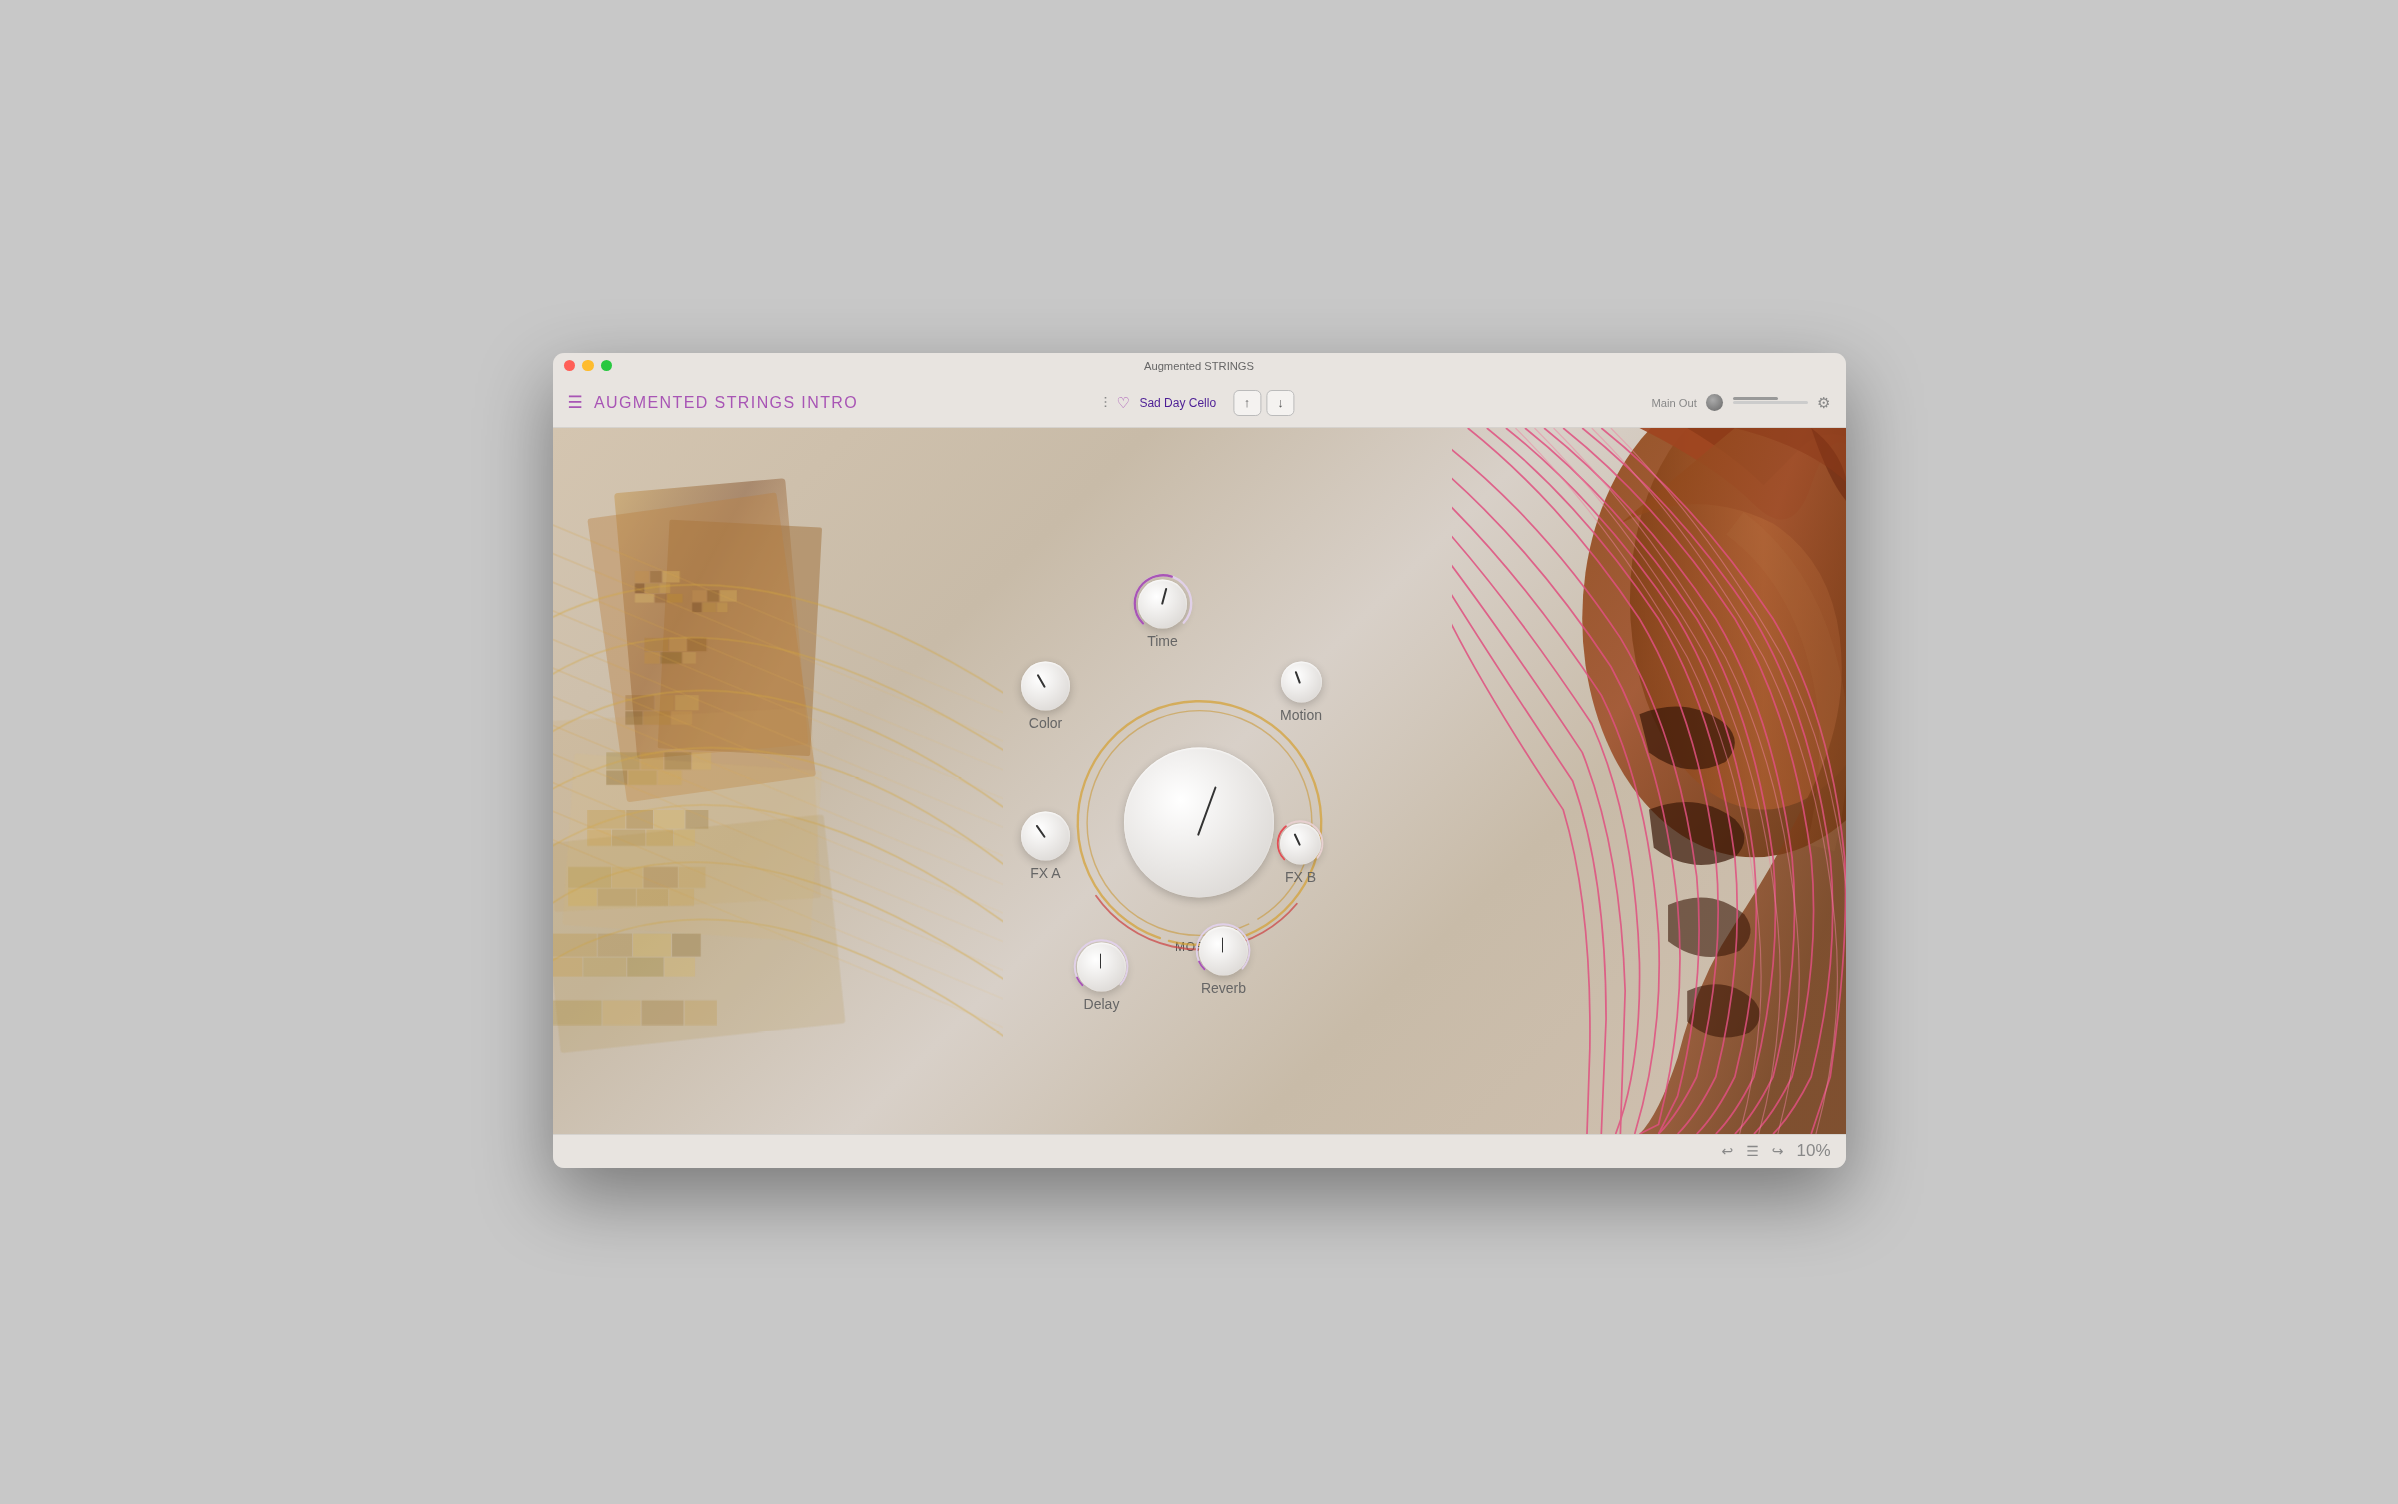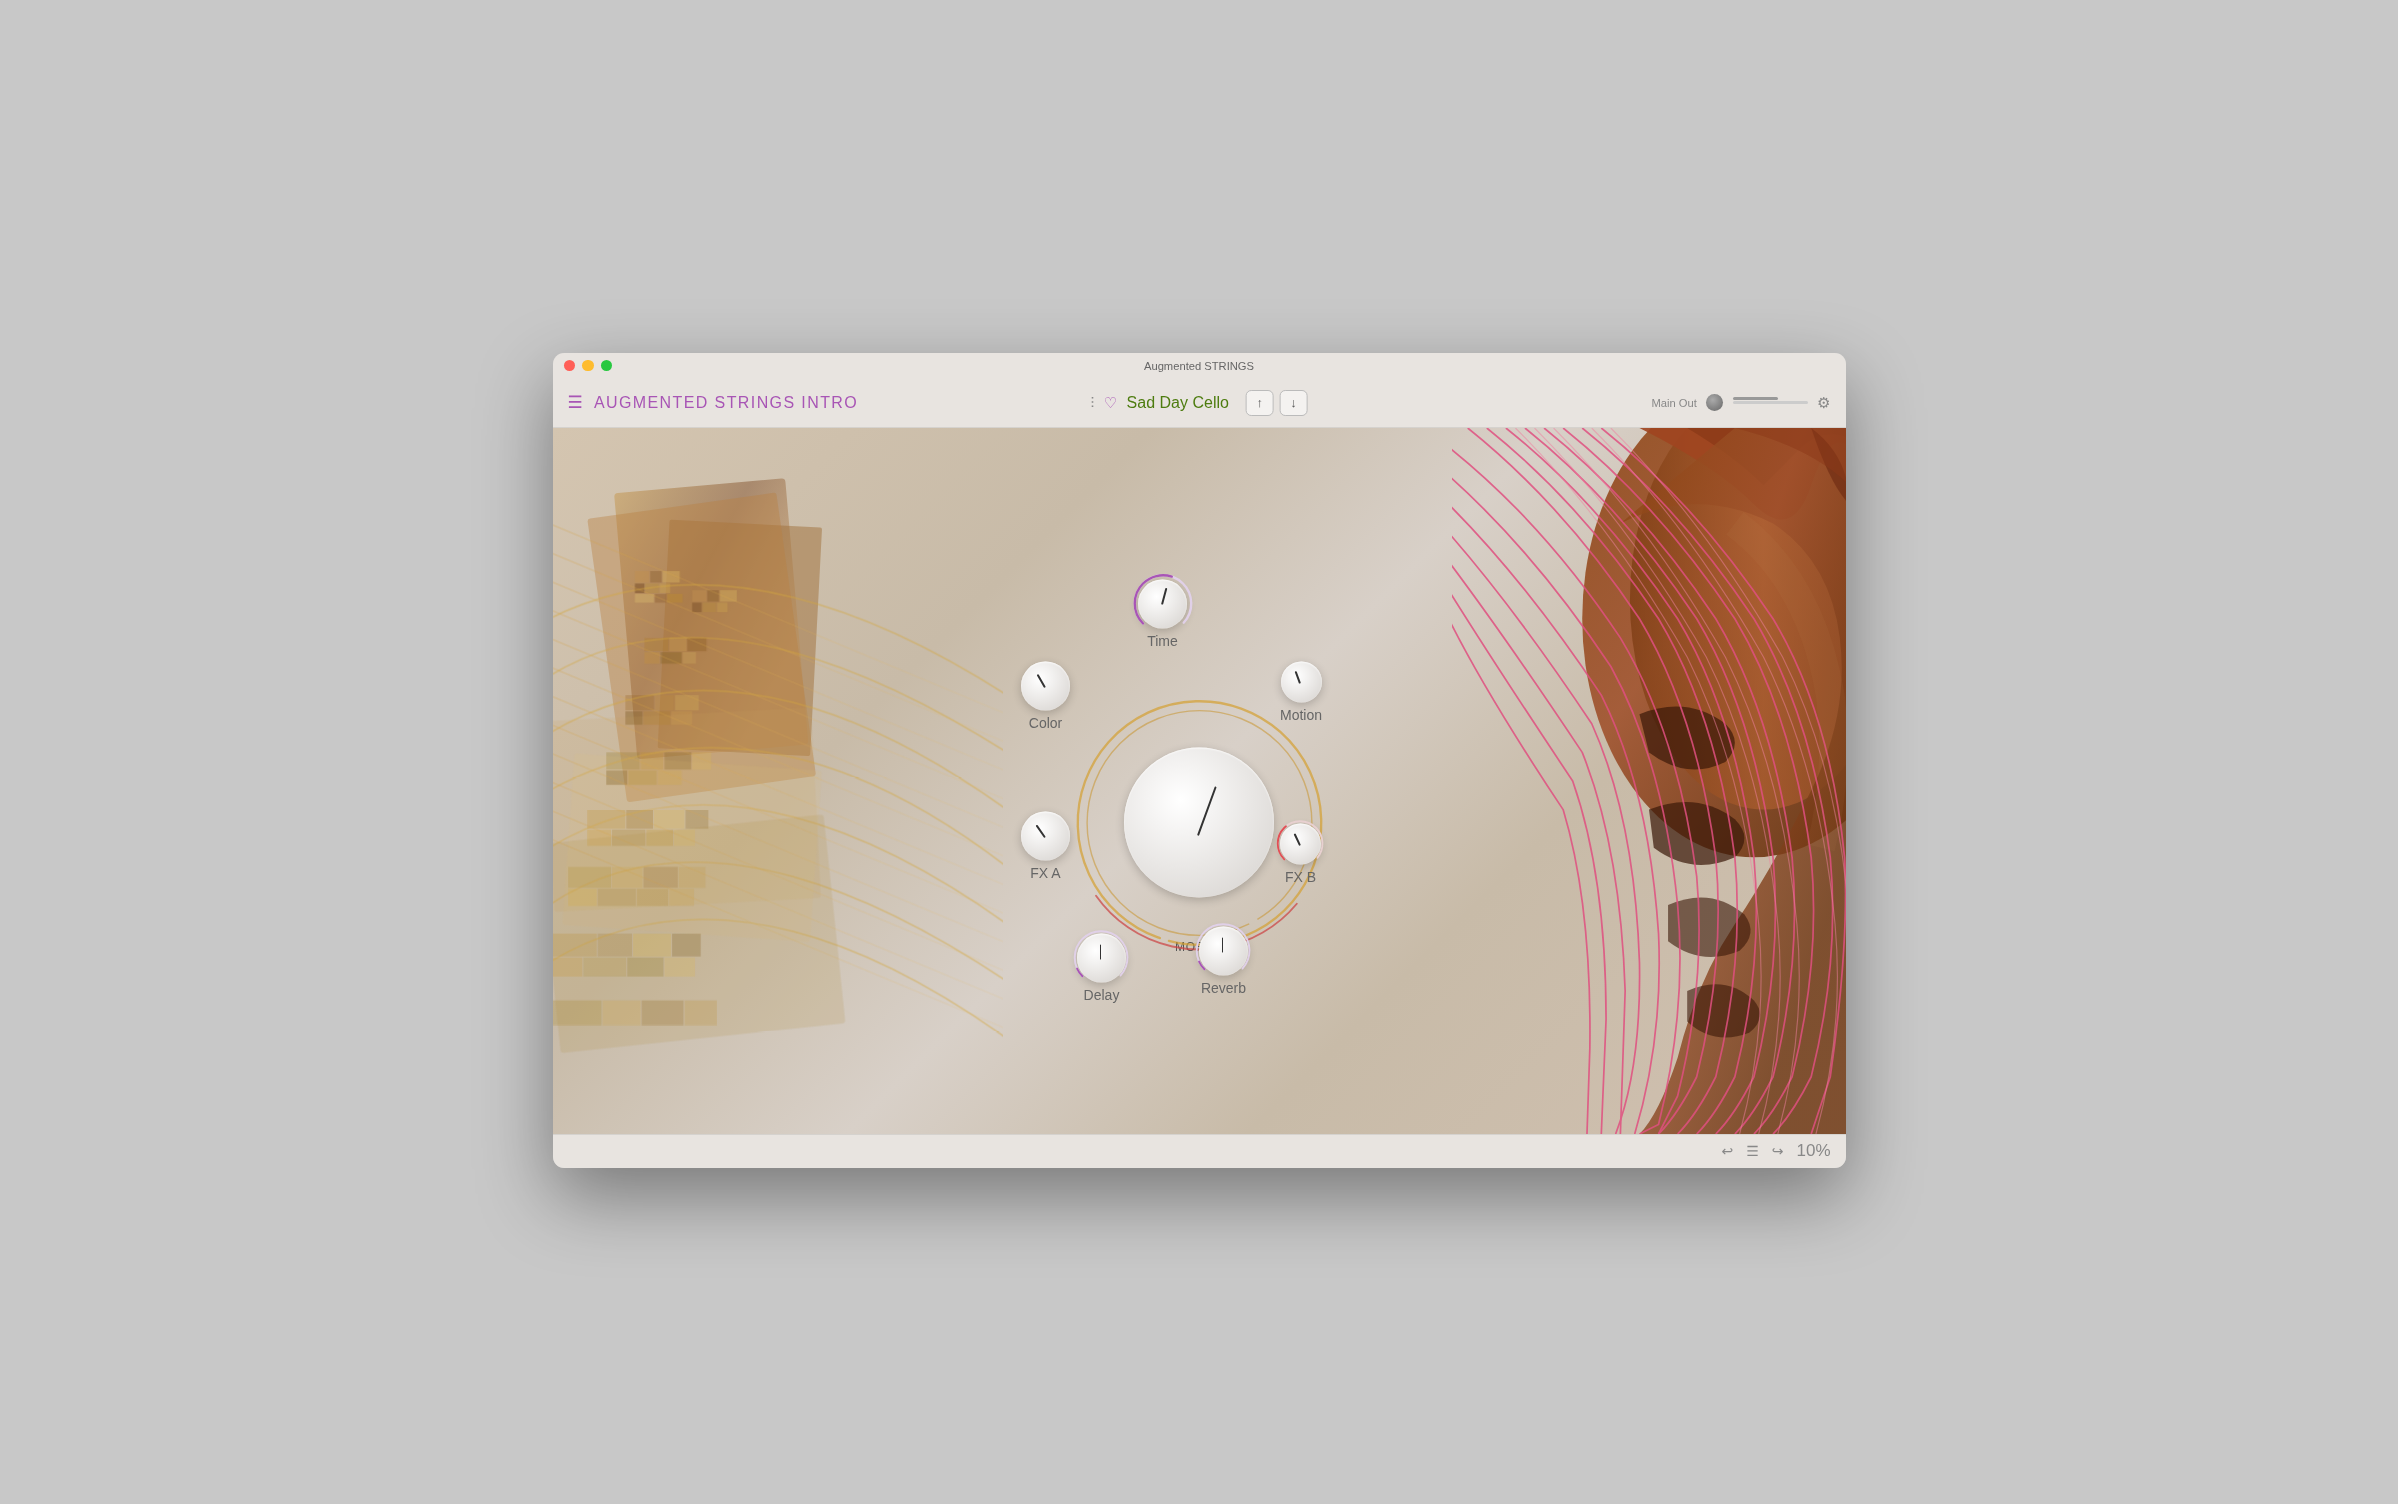--- a/index.html
+++ b/index.html
@@ -105,22 +105,22 @@
       font-size: 15px;
       color: #888;
     }
 
     .heart-icon {
       font-size: 15px;
       color: #a855b5;
     }
 
     .preset-name {
-      font-size: 16px;
-      color: #4d7c0f;
+      font-size: 12px;
+      color: #4c1d95;
       font-weight: 400;
     }
 
     .nav-arrows {
       display: flex;
       gap: 5.6px;
       margin-left: 7.5px;
     }
 
     .nav-arrow {
@@ -612,21 +612,21 @@
               <svg style="position:absolute;inset:-5.6px;width:calc(100%+11.2px);height:calc(100%+11.2px);" viewBox="0 0 56 56">
                 <circle cx="28" cy="28" r="24" fill="none" stroke="#e8d0d0" stroke-width="2" stroke-dasharray="110 40" stroke-linecap="round" transform="rotate(135 28 28)"></circle>
                 <circle cx="28" cy="28" r="24" fill="none" stroke="#e05055" stroke-width="2" stroke-dasharray="40 110" stroke-linecap="round" transform="rotate(135 28 28)"></circle>
               </svg>
               <div class="knob-indicator" style="height:13px;margin-left:-0.9px;transform:rotate(-25deg);transform-origin:bottom center;bottom:19px;left:19.7px;"></div>
             </div>
           </div>
           <span class="knob-label">FX B</span>
         </div>
 
-        <div class="knob-positioned" style="top: 354px; left: 112px;">
+        <div class="knob-positioned" style="top: 363px; left: 112px;">
           <div style="position:relative;">
             <div class="knob knob-medium">
               <svg style="position:absolute;inset:-6.6px;width:calc(100%+13px);height:calc(100%+13px);" viewBox="0 0 66 66">
                 <circle cx="33" cy="33" r="28" fill="none" stroke="#e0d0e8" stroke-width="2" stroke-dasharray="130 45" stroke-linecap="round" transform="rotate(135 33 33)"></circle>
                 <circle cx="33" cy="33" r="28" fill="none" stroke="#a855b5" stroke-width="2" stroke-dasharray="10 165" stroke-linecap="round" transform="rotate(135 33 33)"></circle>
               </svg>
               <div class="knob-indicator" style="height:15px;margin-left:-0.9px;transform:rotate(0deg);transform-origin:bottom center;bottom:22.5px;left:23.4px;"></div>
             </div>
           </div>
           <span class="knob-label">Delay</span>

